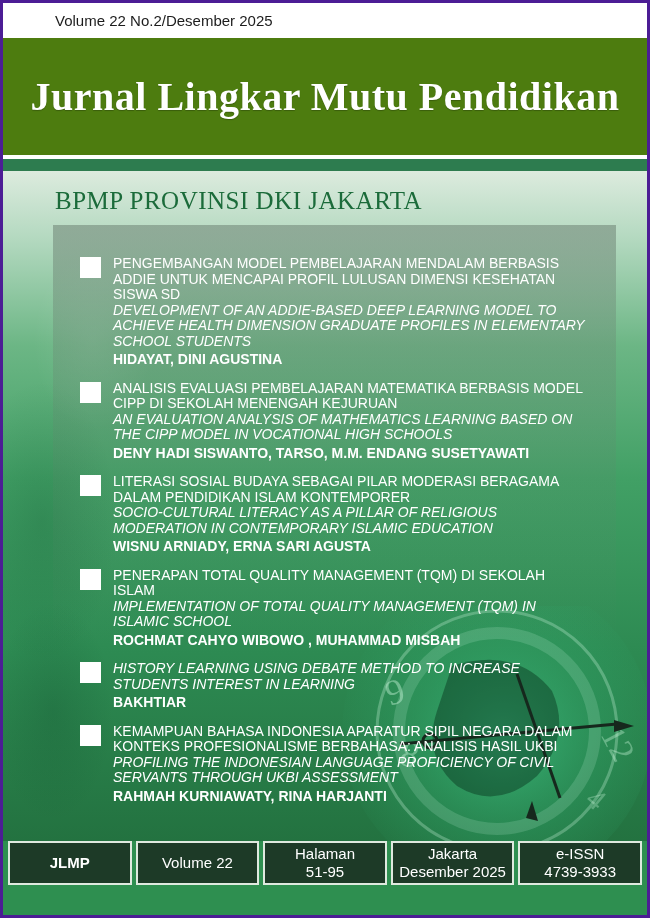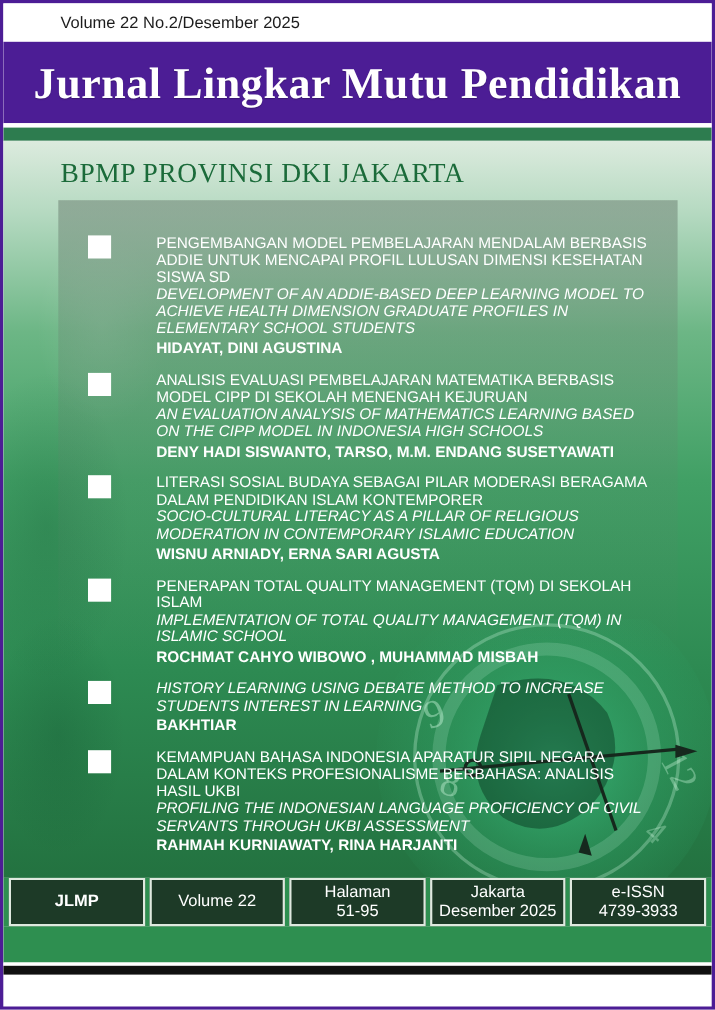--- a/index.html
+++ b/index.html
@@ -15,21 +15,21 @@
   }
   
   .top-strip {
     height:35px; background:#ffffff;
     display:flex; align-items:center;
     padding-left:52px;
     font-size:15px; color:#1c1c1c;
   }
   
   .banner {
-    height:74px; background:#4c1d95;
+    height:117px; background:#4d7c0f;
     display:flex; align-items:center; justify-content:center;
   }
   .banner-title {
     color:#ffffff;
     font-family:"Liberation Serif", serif;
     font-weight:bold; font-size:40px;
     letter-spacing:0.5px;
     text-shadow:0 1px 1px rgba(0,0,0,.25);
   }
   .banner-rule { height:4px; background:#ffffff; }
@@ -68,21 +68,21 @@
     position:absolute; z-index:4;
     left:50px; top:54px; width:563px; bottom:0;
     box-sizing:border-box;
     padding:31px 26px 0 27px;
     background:linear-gradient(180deg,
       rgba(104,124,110,.52) 0%,
       rgba(104,124,110,.30) 18%,
       rgba(104,124,110,.12) 42%,
       rgba(104,124,110,0) 68%);
   }
-  .article { display:flex; margin-bottom:13px;gap:29px; }
+  .article { display:flex; margin-bottom:13px; }
   .bullet {
     flex:0 0 21px; width:21px; height:21px;
     margin-top:1px; background:#ffffff;
   }
   .atext {
     margin-left:12px; width:492px;
     color:#ffffff; font-size:14px; line-height:15.5px;
   }
   .t-en { font-style:italic; }
   .authors { font-weight:bold; margin-top:3px; }
@@ -158,21 +158,21 @@
             <div class="t-id">PENGEMBANGAN MODEL PEMBELAJARAN MENDALAM BERBASIS ADDIE UNTUK MENCAPAI PROFIL LULUSAN DIMENSI KESEHATAN SISWA SD</div>
             <div class="t-en">DEVELOPMENT OF AN ADDIE-BASED DEEP LEARNING MODEL TO ACHIEVE HEALTH DIMENSION GRADUATE PROFILES IN ELEMENTARY SCHOOL STUDENTS</div>
             <div class="authors">HIDAYAT, DINI AGUSTINA</div>
           </div>
         </div>
 
         <div class="article">
           <div class="bullet"></div>
           <div class="atext">
             <div class="t-id">ANALISIS EVALUASI PEMBELAJARAN MATEMATIKA BERBASIS MODEL CIPP DI SEKOLAH MENENGAH KEJURUAN</div>
-            <div class="t-en">AN EVALUATION ANALYSIS OF MATHEMATICS LEARNING BASED ON THE CIPP MODEL IN INDONESIA HIGH SCHOOLS</div>
+            <div class="t-en">AN EVALUATION ANALYSIS OF MATHEMATICS LEARNING BASED ON THE CIPP MODEL IN VOCATIONAL HIGH SCHOOLS</div>
             <div class="authors">DENY HADI SISWANTO, TARSO, M.M. ENDANG SUSETYAWATI</div>
           </div>
         </div>
 
         <div class="article">
           <div class="bullet"></div>
           <div class="atext">
             <div class="t-id">LITERASI SOSIAL BUDAYA SEBAGAI PILAR MODERASI BERAGAMA DALAM PENDIDIKAN ISLAM KONTEMPORER</div>
             <div class="t-en">SOCIO-CULTURAL LITERACY AS A PILLAR OF RELIGIOUS MODERATION IN CONTEMPORARY ISLAMIC EDUCATION</div>
             <div class="authors">WISNU ARNIADY, ERNA SARI AGUSTA</div>

